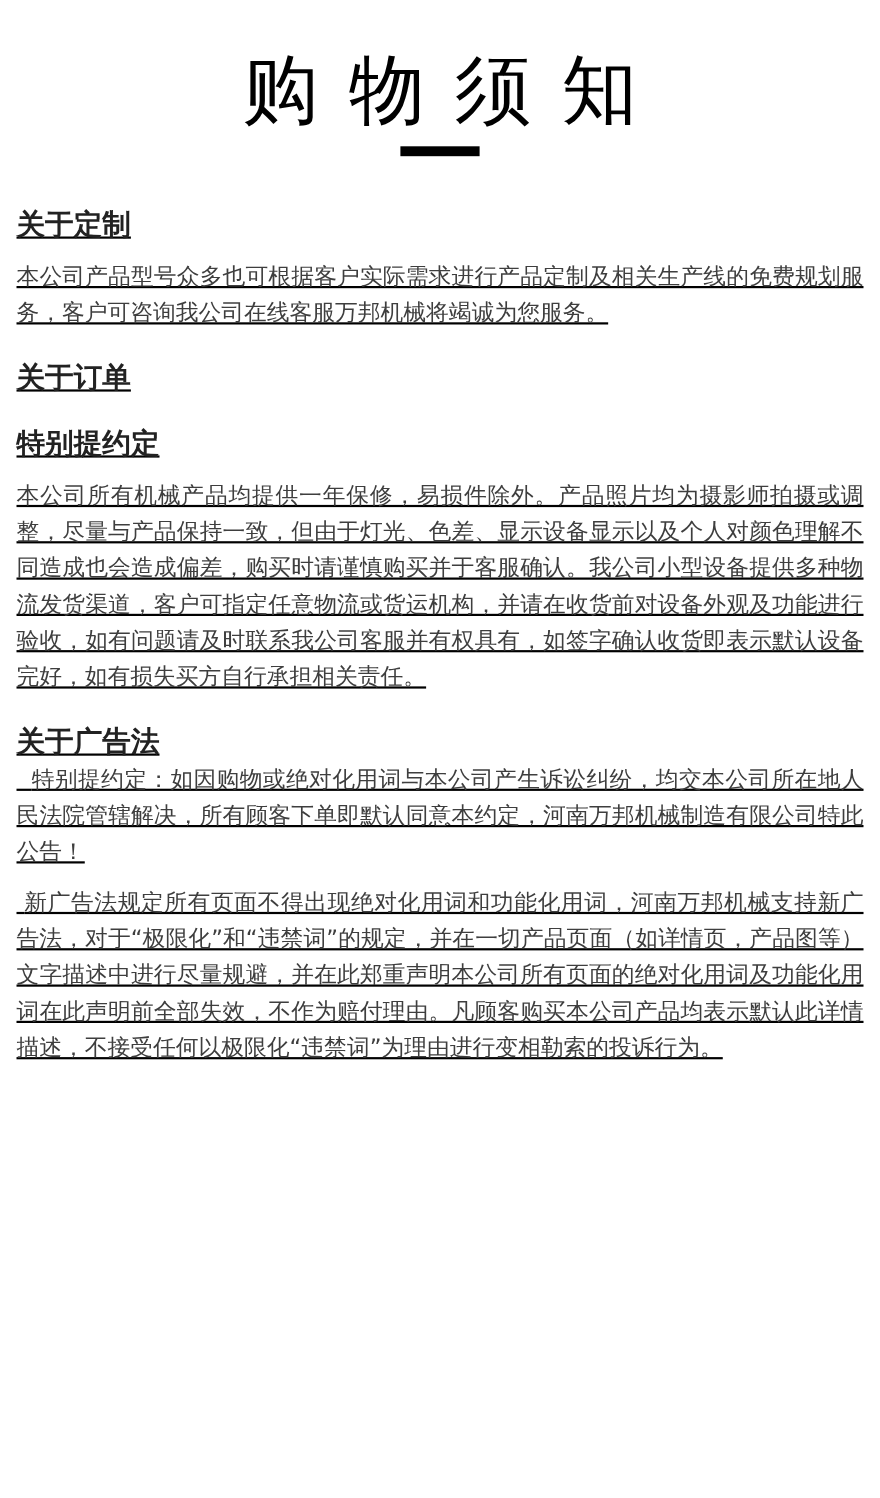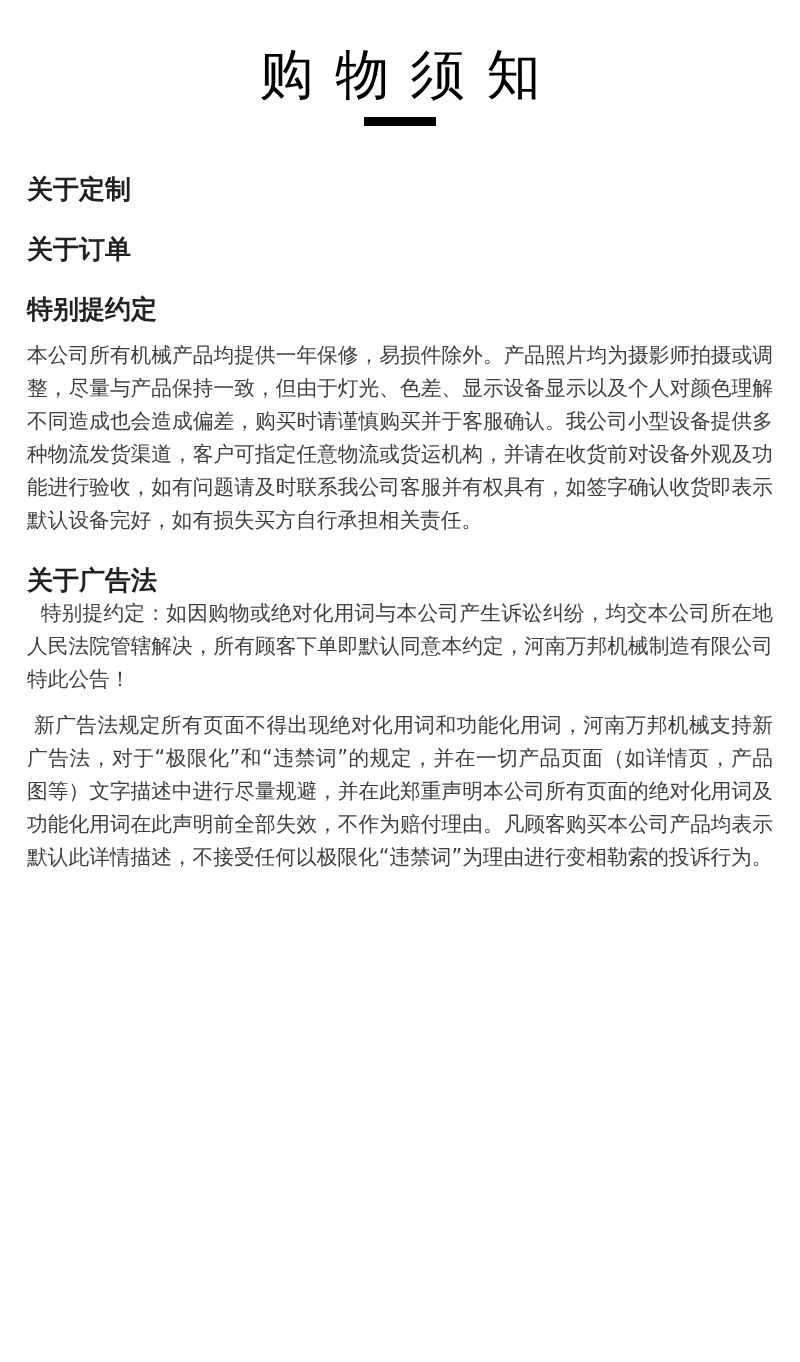--- a/index.html
+++ b/index.html
@@ -17,21 +17,21 @@
     font-family: "DejaVu Sans", "Liberation Sans", sans-serif;
   }
   .header {
     text-align: center;
     padding-top: 46px;
   }
   .title-cn {
     margin: 0;
     font-family: "DejaVu Serif", "Liberation Serif", serif;
     font-weight: 400;
-    font-size: 54px;
+    font-size: 69px;
     line-height: 1.06;
     color: #000000;
     letter-spacing: 0.40em;
     padding-left: 0.40em; 
     white-space: nowrap;
   }
   .title-en {
     margin-top: 10px;
     font-family: "DejaVu Serif", "Liberation Serif", serif;
     font-weight: 700;
@@ -40,21 +40,22 @@
     color: #0d0d0d;
     letter-spacing: 2px;
   }
   .title-underline {
     width: 72px;
     height: 9px;
     background: #000000;
     margin: 14px auto 0 auto;
   }
   .content {
-    padding: 0 27px;
+    padding: 0 15px;
+    text-decoration: underline;
   }
   .section {
     margin-top: 26px;
   }
   .section:first-child {
     margin-top: 46px;
   }
   .section-heading {
     margin: 0;
     font-size: 26px;
@@ -79,20 +80,21 @@
 
   <div class="header">
     <h1 class="title-cn">购物须知</h1>
     <div class="title-underline"></div>
   </div>
 
   <div class="content">
 
     <div class="section">
       <h2 class="section-heading">关于定制</h2>
+      <p class="section-paragraph">本公司产品型号众多也可根据客户实际需求进行产品定制及相关生产线的免费规划服务，客户可咨询我公司在线客服万邦机械将竭诚为您服务。</p>
     </div>
 
     <div class="section">
       <h2 class="section-heading">关于订单</h2>
     </div>
 
     <div class="section">
       <h2 class="section-heading">特别提约定</h2>
       <p class="section-paragraph">本公司所有机械产品均提供一年保修，易损件除外。产品照片均为摄影师拍摄或调整，尽量与产品保持一致，但由于灯光、色差、显示设备显示以及个人对颜色理解不同造成也会造成偏差，购买时请谨慎购买并于客服确认。我公司小型设备提供多种物流发货渠道，客户可指定任意物流或货运机构，并请在收货前对设备外观及功能进行验收，如有问题请及时联系我公司客服并有权具有，如签字确认收货即表示默认设备完好，如有损失买方自行承担相关责任。</p>
     </div>

